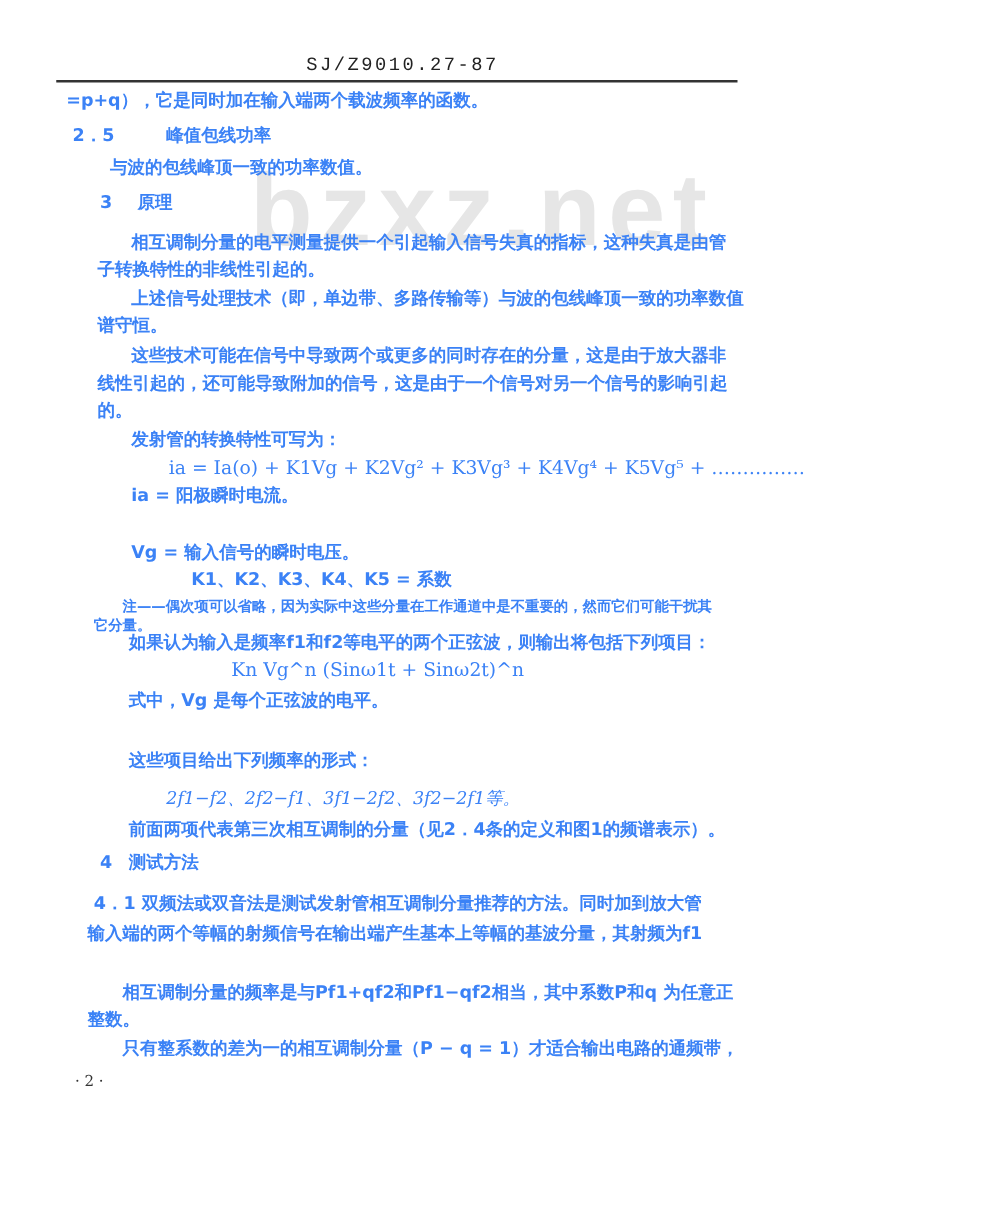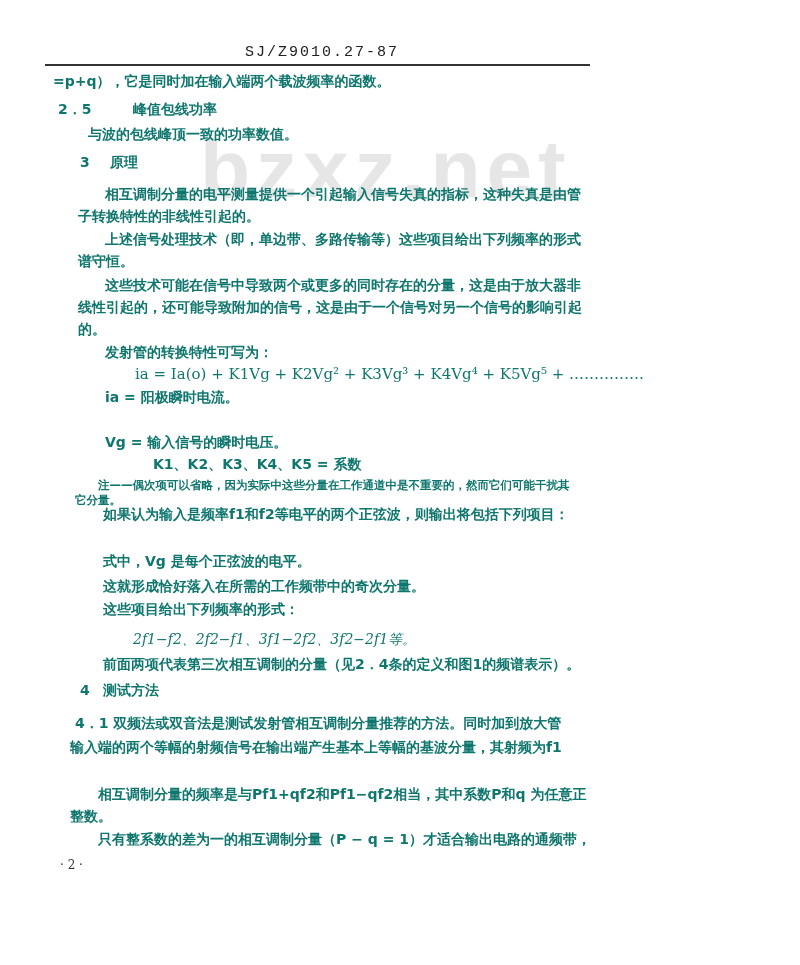--- a/index.html
+++ b/index.html
@@ -15,21 +15,21 @@
     }
     .page { position: absolute; left: 0; top: 0; width: 800px; height: 965px; z-index: 1; }
     .header-code {
       position: absolute; left: 245px; top: 44px;
       font-family: "Liberation Mono", monospace; font-size: 15px; letter-spacing: 2px; color: #222;
     }
     .header-rule {
       position: absolute; left: 45px; top: 64px; width: 348px; height: 2px; background: #333;
     }
     .ln {
-      position: absolute; font-size: 14px; line-height: 18px; white-space: nowrap; color: #0f766e;
+      position: absolute; font-size: 14px; line-height: 18px; white-space: nowrap; color: #3b82f6;
       font-weight: bold;
     }
     .math { font-family: "DejaVu Serif", serif; font-weight: normal; }
     .small { font-size: 11.5px; }
     .page-num {
       position: absolute; left: 60px; top: 858px; font-size: 12px; color: #333;
       font-family: "DejaVu Serif", serif;
     }
   </style>
 </head>
@@ -45,41 +45,41 @@
 
   <div class="ln" style="left:58px; top:100px;">2．5</div>
   <div class="ln" style="left:110px; top:100px;margin-left:23px;">峰值包线功率</div>
   <div class="ln" style="left:88px; top:125px;">与波的包线峰顶一致的功率数值。</div>
 
   <div class="ln" style="left:80px; top:153px;">3</div>
   <div class="ln" style="left:110px; top:153px;">原理</div>
 
   <div class="ln" style="left:105px; top:185px;">相互调制分量的电平测量提供一个引起输入信号失真的指标，这种失真是由管</div>
   <div class="ln" style="left:78px; top:207px;">子转换特性的非线性引起的。</div>
-  <div class="ln" style="left:105px; top:230px;">上述信号处理技术（即，单边带、多路传输等）这些项目给出下列频率的形式</div>
+  <div class="ln" style="left:105px; top:230px;">上述信号处理技术（即，单边带、多路传输等）与波的包线峰顶一致的功率数值</div>
   <div class="ln" style="left:78px; top:252px;">谱守恒。</div>
 
   <div class="ln" style="left:105px; top:276px;">这些技术可能在信号中导致两个或更多的同时存在的分量，这是由于放大器非</div>
   <div class="ln" style="left:78px; top:298px;">线性引起的，还可能导致附加的信号，这是由于一个信号对另一个信号的影响引起</div>
   <div class="ln" style="left:78px; top:320px;">的。</div>
 
   <div class="ln" style="left:105px; top:343px;">发射管的转换特性可写为：</div>
   <div class="ln math" style="left:135px; top:365px; font-size:15px;">ia = Ia(o) + K1Vg + K2Vg² + K3Vg³ + K4Vg⁴ + K5Vg⁵ + ……………</div>
 
   <div class="ln" style="left:105px; top:388px;">ia = 阳极瞬时电流。</div>
   <div class="ln" style="left:105px; top:433px;">Vg = 输入信号的瞬时电压。</div>
   <div class="ln" style="left:105px; top:455px;margin-left:48px;">K1、K2、K3、K4、K5 = 系数</div>
 
   <div class="ln small" style="left:98px; top:476px;">注——偶次项可以省略，因为实际中这些分量在工作通道中是不重要的，然而它们可能干扰其</div>
   <div class="ln small" style="left:75px; top:491px;">它分量。</div>
 
   <div class="ln" style="left:103px; top:505px;">如果认为输入是频率f1和f2等电平的两个正弦波，则输出将包括下列项目：</div>
+  <div class="ln math" style="left:185px; top:527px; font-size:15px;">Kn Vg^n (Sinω1t + Sinω2t)^n</div>
 
   <div class="ln" style="left:103px; top:552px;">式中，Vg 是每个正弦波的电平。</div>
-  <div class="ln" style="left:103px; top:577px;">这就形成恰好落入在所需的工作频带中的奇次分量。</div>
   <div class="ln" style="left:103px; top:600px;">这些项目给出下列频率的形式：</div>
 
   <div class="ln math" style="left:133px; top:630px; font-style:italic;">2f1−f2、2f2−f1、3f1−2f2、3f2−2f1等。</div>
   <div class="ln" style="left:103px; top:655px;">前面两项代表第三次相互调制的分量（见2．4条的定义和图1的频谱表示）。</div>
 
   <div class="ln" style="left:80px; top:681px;">4</div>
   <div class="ln" style="left:103px; top:681px;">测试方法</div>
 
   <div class="ln" style="left:75px; top:714px;">4．1  双频法或双音法是测试发射管相互调制分量推荐的方法。同时加到放大管</div>
   <div class="ln" style="left:70px; top:738px;">输入端的两个等幅的射频信号在输出端产生基本上等幅的基波分量，其射频为f1</div>

